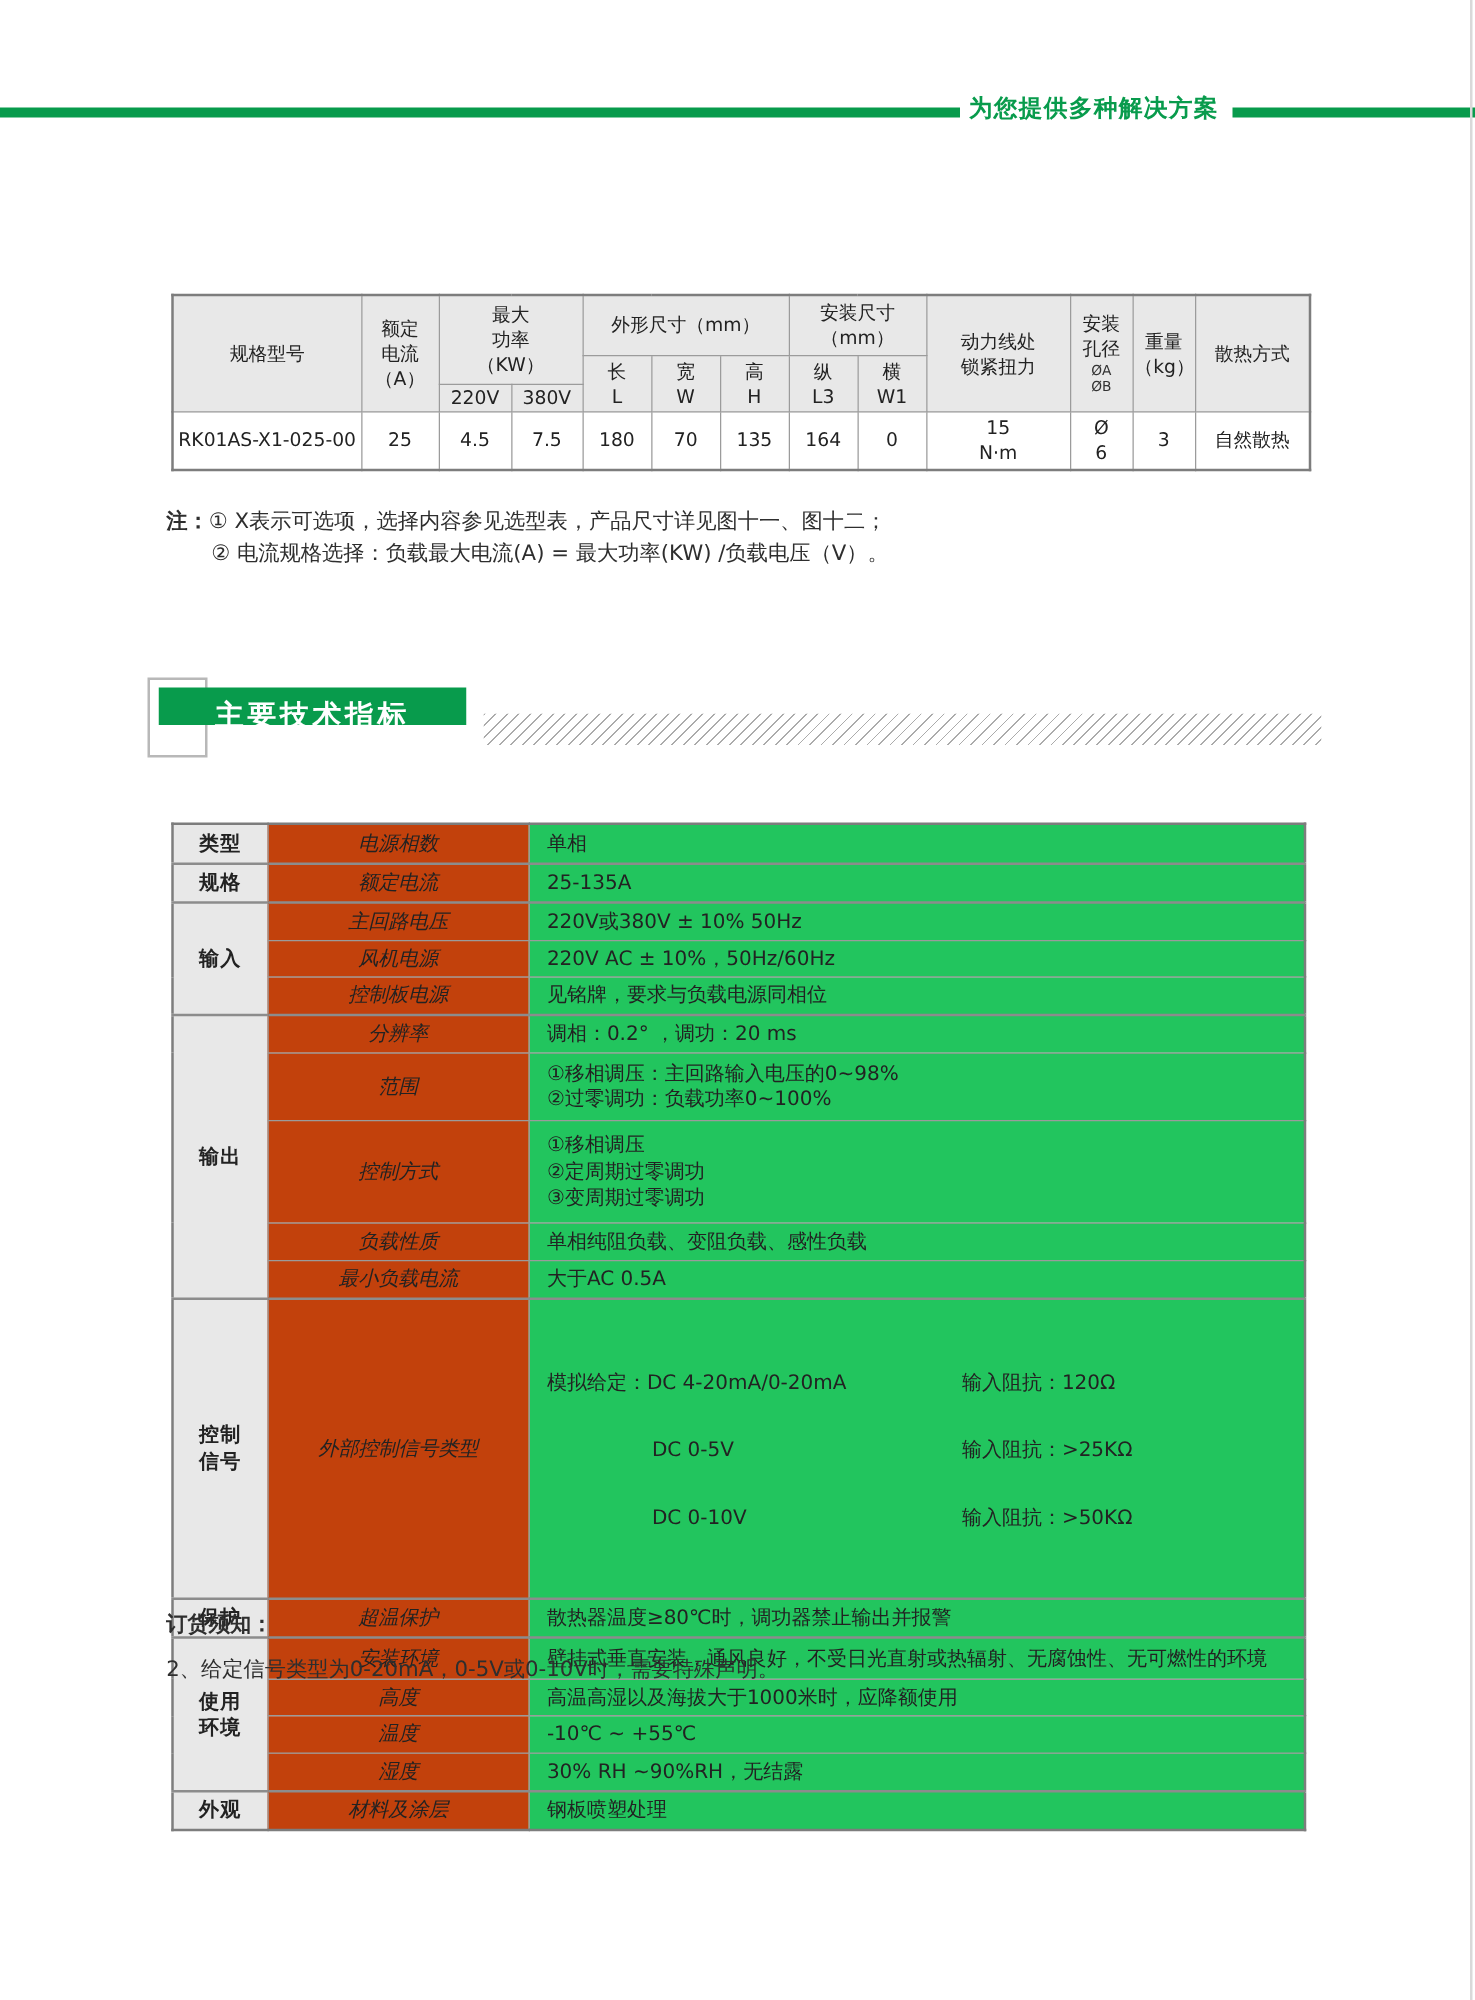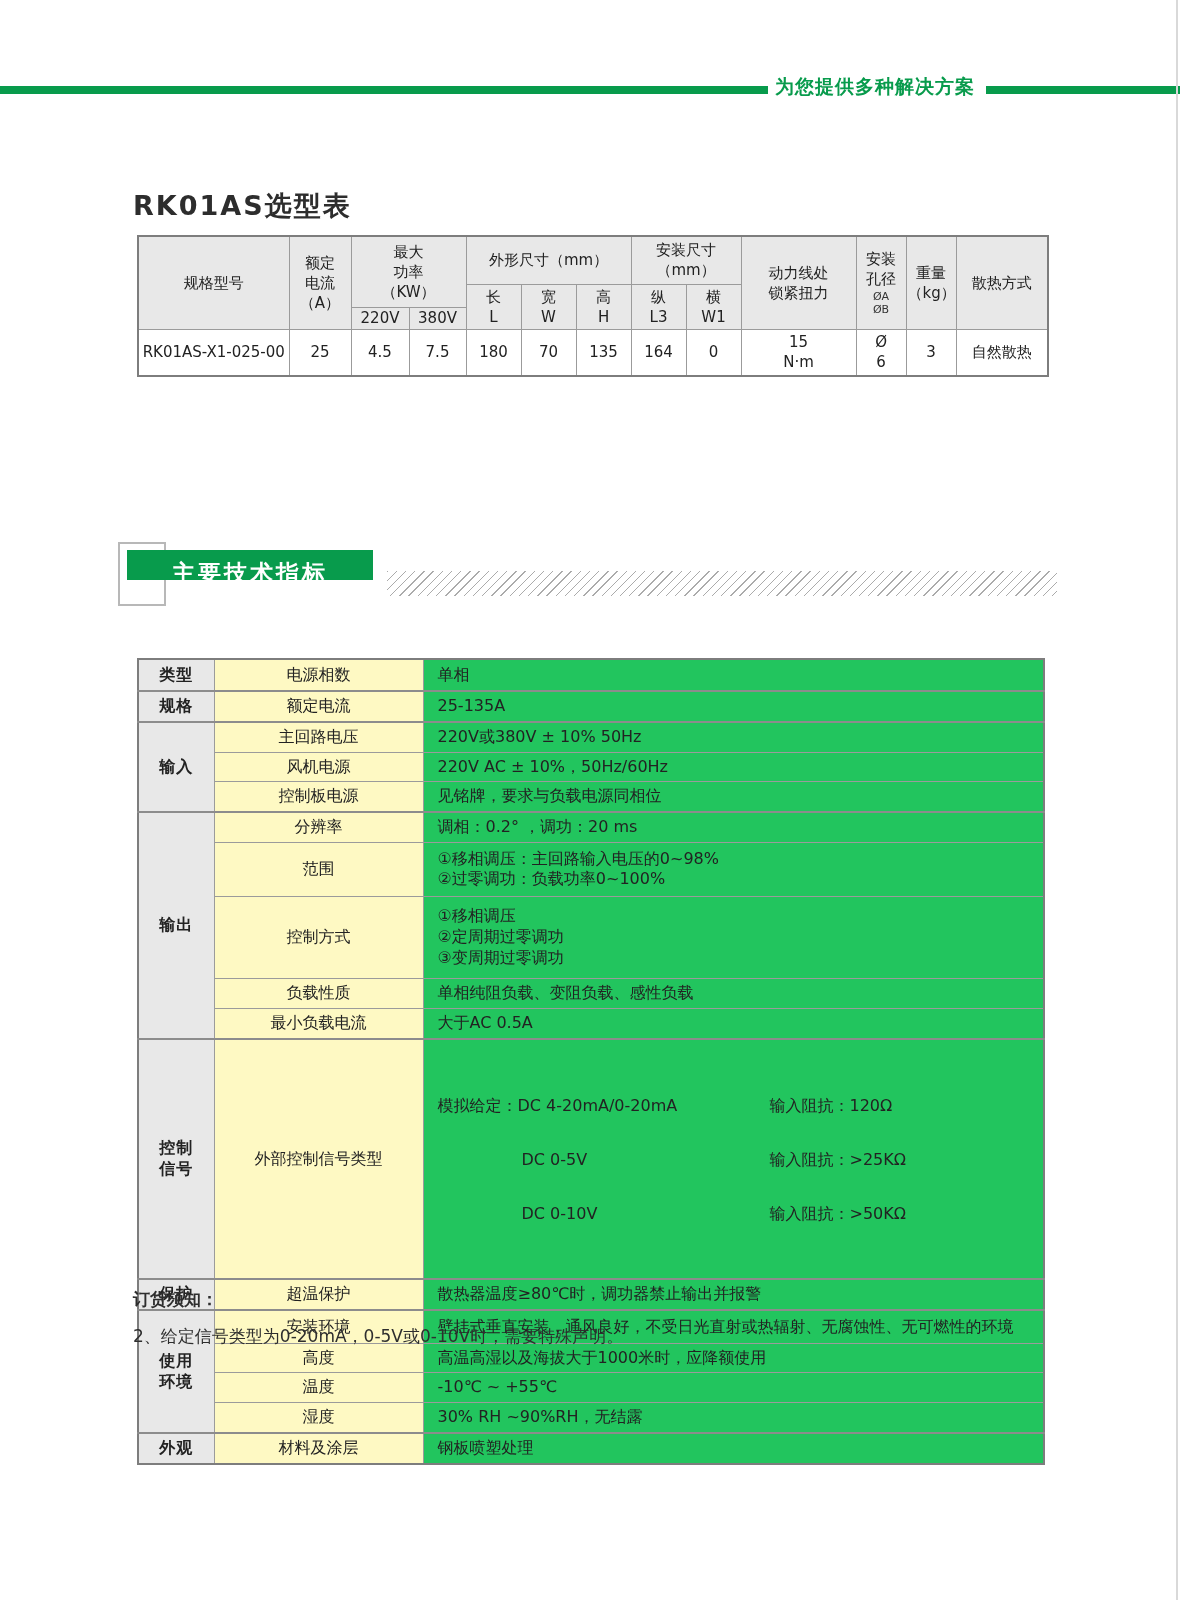--- a/index.html
+++ b/index.html
@@ -75,21 +75,21 @@
   
   .tech-wrap { position:absolute; left:137px; top:658px; }
   .tech-table { width:906px; border:2px solid var(--bd-dark); }
   .tech-table th, .tech-table td {
     border:1px solid var(--bd); vertical-align:middle;
     font-size:16px; color:#222; line-height:1.3; white-space:pre-line;
   }
   .tech-table th.grp-cell {
     background:var(--hdr-bg); font-weight:bold; text-align:center; letter-spacing:1px;
   }
-  .tech-table td.param { text-align:center; background:#fef9c3; }
+  .tech-table td.param { text-align:center; background:#c2410c;font-style:italic; }
   .tech-table td.value { text-align:left; padding:4px 10px 4px 14px; background:#22c55e; }
   .tech-table tr.grp > th, .tech-table tr.grp > td { border-top:2px solid var(--bd-grp); }
   .tech-table tr.sub > td { border-top:1px solid var(--bd-sub); }
   .h32 > th, .h32 > td { height:32px; }
   .h28 > td, .h28 > th { height:28px; }
   .h30 > td { height:30px; }
   .h54 > td { height:54px; }
   .h82 > td { height:82px; }
   .h84 > td { height:84px; }
   .h26 > td, .h26 > th { height:26px; }
@@ -113,21 +113,20 @@
 </style>
 </head>
 <body>
 
 <div class="page">
 
   <div class="top-rule left"></div>
   <div class="tagline">为您提供多种解决方案</div>
   <div class="top-rule right"></div>
 
-  <div class="page-title">RK01AS选型表</div>
 
   <div class="sel-wrap">
     <table class="sel-table">
       <colgroup>
         <col style="width:151px">
           <col style="width:62px">
           <col style="width:58px">
           <col style="width:57px">
         <col style="width:55px">
           <col style="width:55px">
@@ -190,20 +189,24 @@
 N·m</td>
         <td>Ø
 6</td>
         <td>3</td>
         <td>自然散热</td>
       </tr>
     </tbody>
       </table>
   </div>
 
+  <div class="notes">
+    <div class="note-line"><span class="note-label">注：</span><span>① X表示可选项，选择内容参见选型表，产品尺寸详见图十一、图十二；</span></div>
+    <div class="note-line indent"><span>② 电流规格选择：负载最大电流(A) = 最大功率(KW) /负载电压（V）。</span></div>
+  </div>
 
   <div class="banner-bracket"></div>
   <div class="banner">主要技术指标</div>
   <div class="hatch"></div>
 
   <div class="tech-wrap">
     <table class="tech-table">
       <colgroup>
         <col style="width:76px">
           <col style="width:209px">

